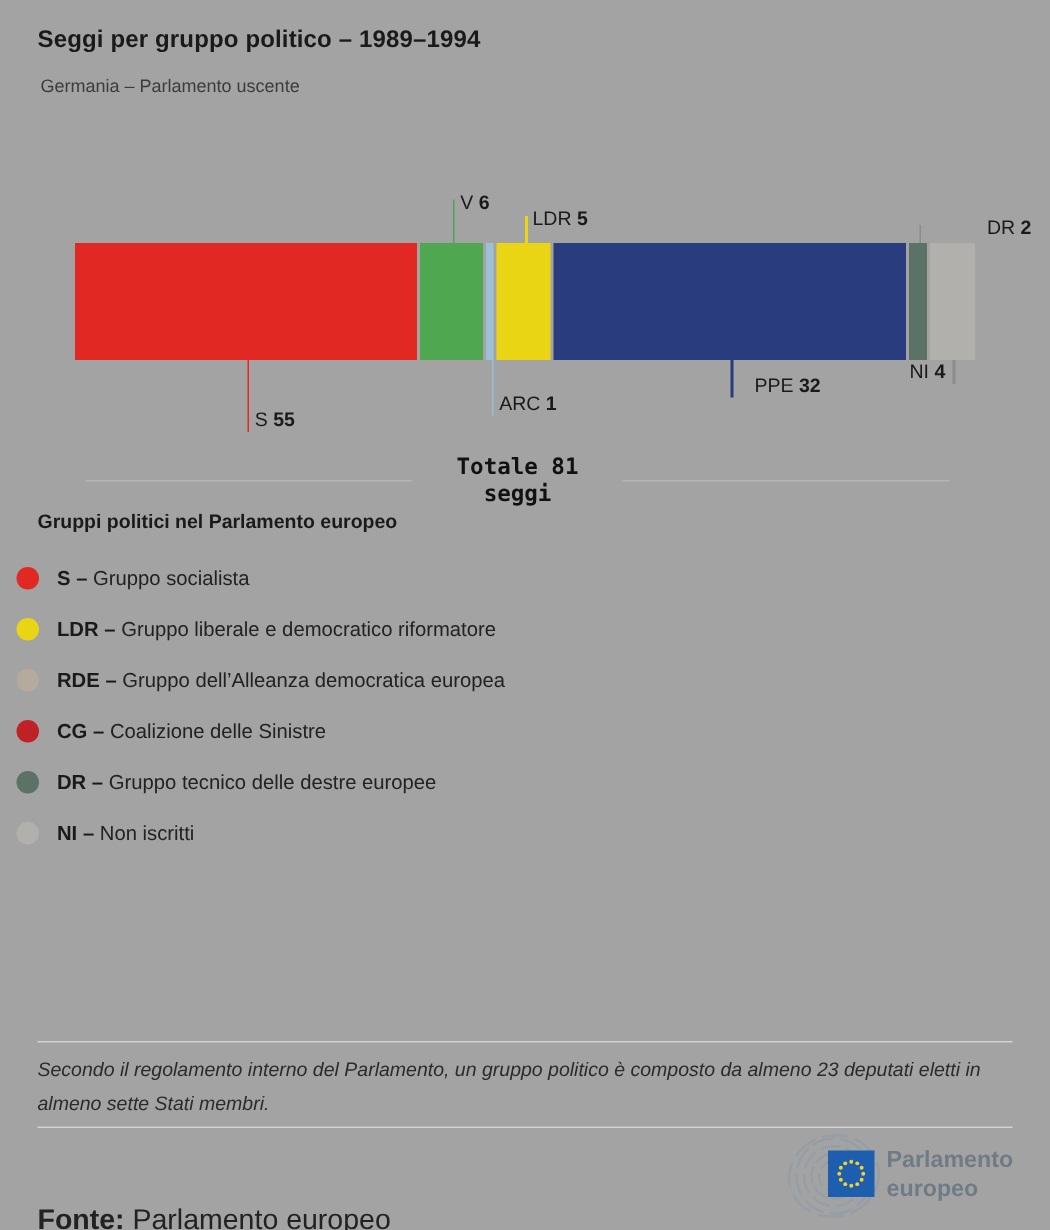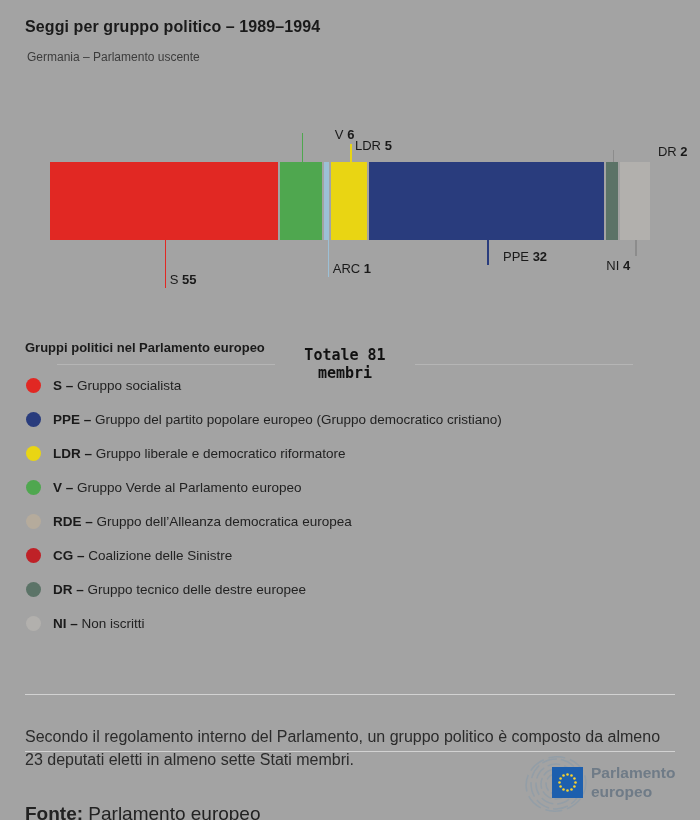--- a/index.html
+++ b/index.html
@@ -6,95 +6,87 @@
   .page{position:relative;width:700px;height:820px;background:#a3a3a3;overflow:hidden;
         font-family:"Liberation Sans",sans-serif;color:#1a1a1a;}
   .title{position:absolute;left:25px;top:18px;font-size:16px;font-weight:700;letter-spacing:.1px;}
   .subtitle{position:absolute;left:27px;top:50px;font-size:12px;font-weight:400;color:#3c3c3c;}
   #chart{position:absolute;inset:0;}
   .seg{position:absolute;top:162px;height:78px;}
   .tick{position:absolute;width:1.5px;}
   .callout{position:absolute;white-space:nowrap;font-size:13px;color:#1a1a1a;}
   .callout b{font-weight:700;}
   .total-wrap{position:absolute;left:57px;top:300px;width:576px;height:40px;
-              display:flex;align-items:center;margin-top:44px;}
+              display:flex;align-items:center;}
   .total-line{flex:1;border-top:1px solid #b5b5b5;}
   .total-text{width:140px;text-align:center;font-family:"DejaVu Sans Mono",monospace;
               font-weight:700;font-size:15px;line-height:18px;color:#111;}
   .legend-heading{position:absolute;left:25px;top:340px;font-size:13px;font-weight:700;}
-  #legend{position:absolute;left:26px;top:368px;width:650px;text-align:right;}
+  #legend{position:absolute;left:11px;top:368px;width:650px;text-align:right;}
   .legend-row{display:flex;align-items:center;height:34px;}
   .dot{width:15px;height:15px;border-radius:50%;flex:0 0 15px;margin-right:12px;}
   .legend-label{font-size:13.5px;color:#222;}
   .legend-label b{font-weight:700;color:#1a1a1a;}
   .rule{position:absolute;left:25px;right:25px;border-top:1px solid #d2d2d2;}
-  .note{position:absolute;left:25px;top:725px;width:652px;font-size:16px;
-        line-height:23px;color:#2b2b2b;}
+  .note{position:absolute;left:25px;top:701px;width:652px;font-size:13px;
+        line-height:23px;color:#2b2b2b;font-style:italic;}
   .fonte{position:absolute;left:25px;top:803px;font-size:19px;color:#222;}
   .fonte b{font-weight:700;}
   .logo{position:absolute;left:513px;top:756px;}
 </style>
 </head>
 <body>
 
 <div class="page">
 
   <div class="title">Seggi per gruppo politico – 1989–1994</div>
   <div class="subtitle">Germania – Parlamento uscente</div>
 
   <div id="chart">
       <div class="seg" style="left: 50px; width: 227.63px; background: rgb(225, 40, 35);"></div>
       <div class="tick" style="left: 164.815px; top: 240px; height: 48px; background: rgb(225, 40, 35);"></div>
       <div class="callout" style="left: 169.815px; top: 272px;"><span>S </span><b>55</b></div>
       <div class="seg" style="left: 279.63px; width: 42.4444px; background: rgb(79, 167, 79);"></div>
       <div class="tick" style="left: 301.852px; top: 133px; height: 29px; background: rgb(79, 167, 79);"></div>
-      <div class="callout" style="left: 306.852px; top: 127px; margin-left: 28px;"><span>V </span><b>6</b></div>
+      <div class="callout" style="left: 306.852px; top: 127px;"><span>V </span><b>6</b></div>
       <div class="seg" style="left: 324.074px; width: 5.40741px; background: rgb(156, 192, 214);"></div>
       <div class="tick" style="left: 327.778px; top: 240px; height: 37px; background: rgb(156, 192, 214);"></div>
       <div class="callout" style="left: 332.778px; top: 261px;"><span>ARC </span><b>1</b></div>
       <div class="seg" style="left: 331.481px; width: 35.037px; background: rgb(233, 213, 19);"></div>
       <div class="tick" style="left: 350px; top: 144px; height: 18px; background: rgb(233, 213, 19);"></div>
       <div class="callout" style="left: 355px; top: 138px;"><span>LDR </span><b>5</b></div>
       <div class="seg" style="left: 368.519px; width: 235.037px; background: rgb(41, 60, 125);"></div>
       <div class="tick" style="left: 487.037px; top: 240px; height: 25px; background: rgb(41, 60, 125);"></div>
       <div class="callout" style="left: 503px; top: 249px;"><span>PPE </span><b>32</b></div>
       <div class="seg" style="left: 605.556px; width: 12.8148px; background: rgb(91, 115, 103);"></div>
       <div class="tick" style="left: 612.963px; top: 150px; height: 12px; background: rgb(140, 140, 140);"></div>
       <div class="callout" style="left: 617.963px; top: 144px; margin-left: 40px;"><span>DR </span><b>2</b></div>
       <div class="seg" style="left: 620.37px; width: 29.6296px; background: rgb(178, 176, 173);"></div>
       <div class="tick" style="left: 635.185px; top: 240px; height: 16px; background: rgb(140, 140, 140);"></div>
-      <div class="callout" style="right: 69.8148px; top: 240px; margin-top: 18px;"><span>NI </span><b>4</b></div>
+      <div class="callout" style="right: 69.8148px; top: 240px;"><span>NI </span><b>4</b></div>
     </div>
 
   <div class="total-wrap">
     <div class="total-line"></div>
     <div class="total-text">
       <div>Totale 81</div>
-      <div>membri</div>
+      <div>seggi</div>
     </div>
     <div class="total-line"></div>
   </div>
 
   <div class="legend-heading">Gruppi politici nel Parlamento europeo</div>
   <div id="legend">
       <div class="legend-row">
         <span class="dot" style="background: rgb(225, 40, 35);"></span>
         <span class="legend-label"><b>S – </b>Gruppo socialista</span>
       </div>
       <div class="legend-row">
-        <span class="dot" style="background: rgb(41, 60, 125);"></span>
-        <span class="legend-label"><b>PPE – </b>Gruppo del partito popolare europeo (Gruppo democratico cristiano)</span>
-      </div>
-      <div class="legend-row">
         <span class="dot" style="background: rgb(233, 213, 19);"></span>
         <span class="legend-label"><b>LDR – </b>Gruppo liberale e democratico riformatore</span>
-      </div>
-      <div class="legend-row">
-        <span class="dot" style="background: rgb(79, 167, 79);"></span>
-        <span class="legend-label"><b>V – </b>Gruppo Verde al Parlamento europeo</span>
       </div>
       <div class="legend-row">
         <span class="dot" style="background: rgb(181, 171, 156);"></span>
         <span class="legend-label"><b>RDE – </b>Gruppo dell’Alleanza democratica europea</span>
       </div>
       <div class="legend-row">
         <span class="dot" style="background: rgb(191, 33, 39);"></span>
         <span class="legend-label"><b>CG – </b>Coalizione delle Sinistre</span>
       </div>
       <div class="legend-row">

